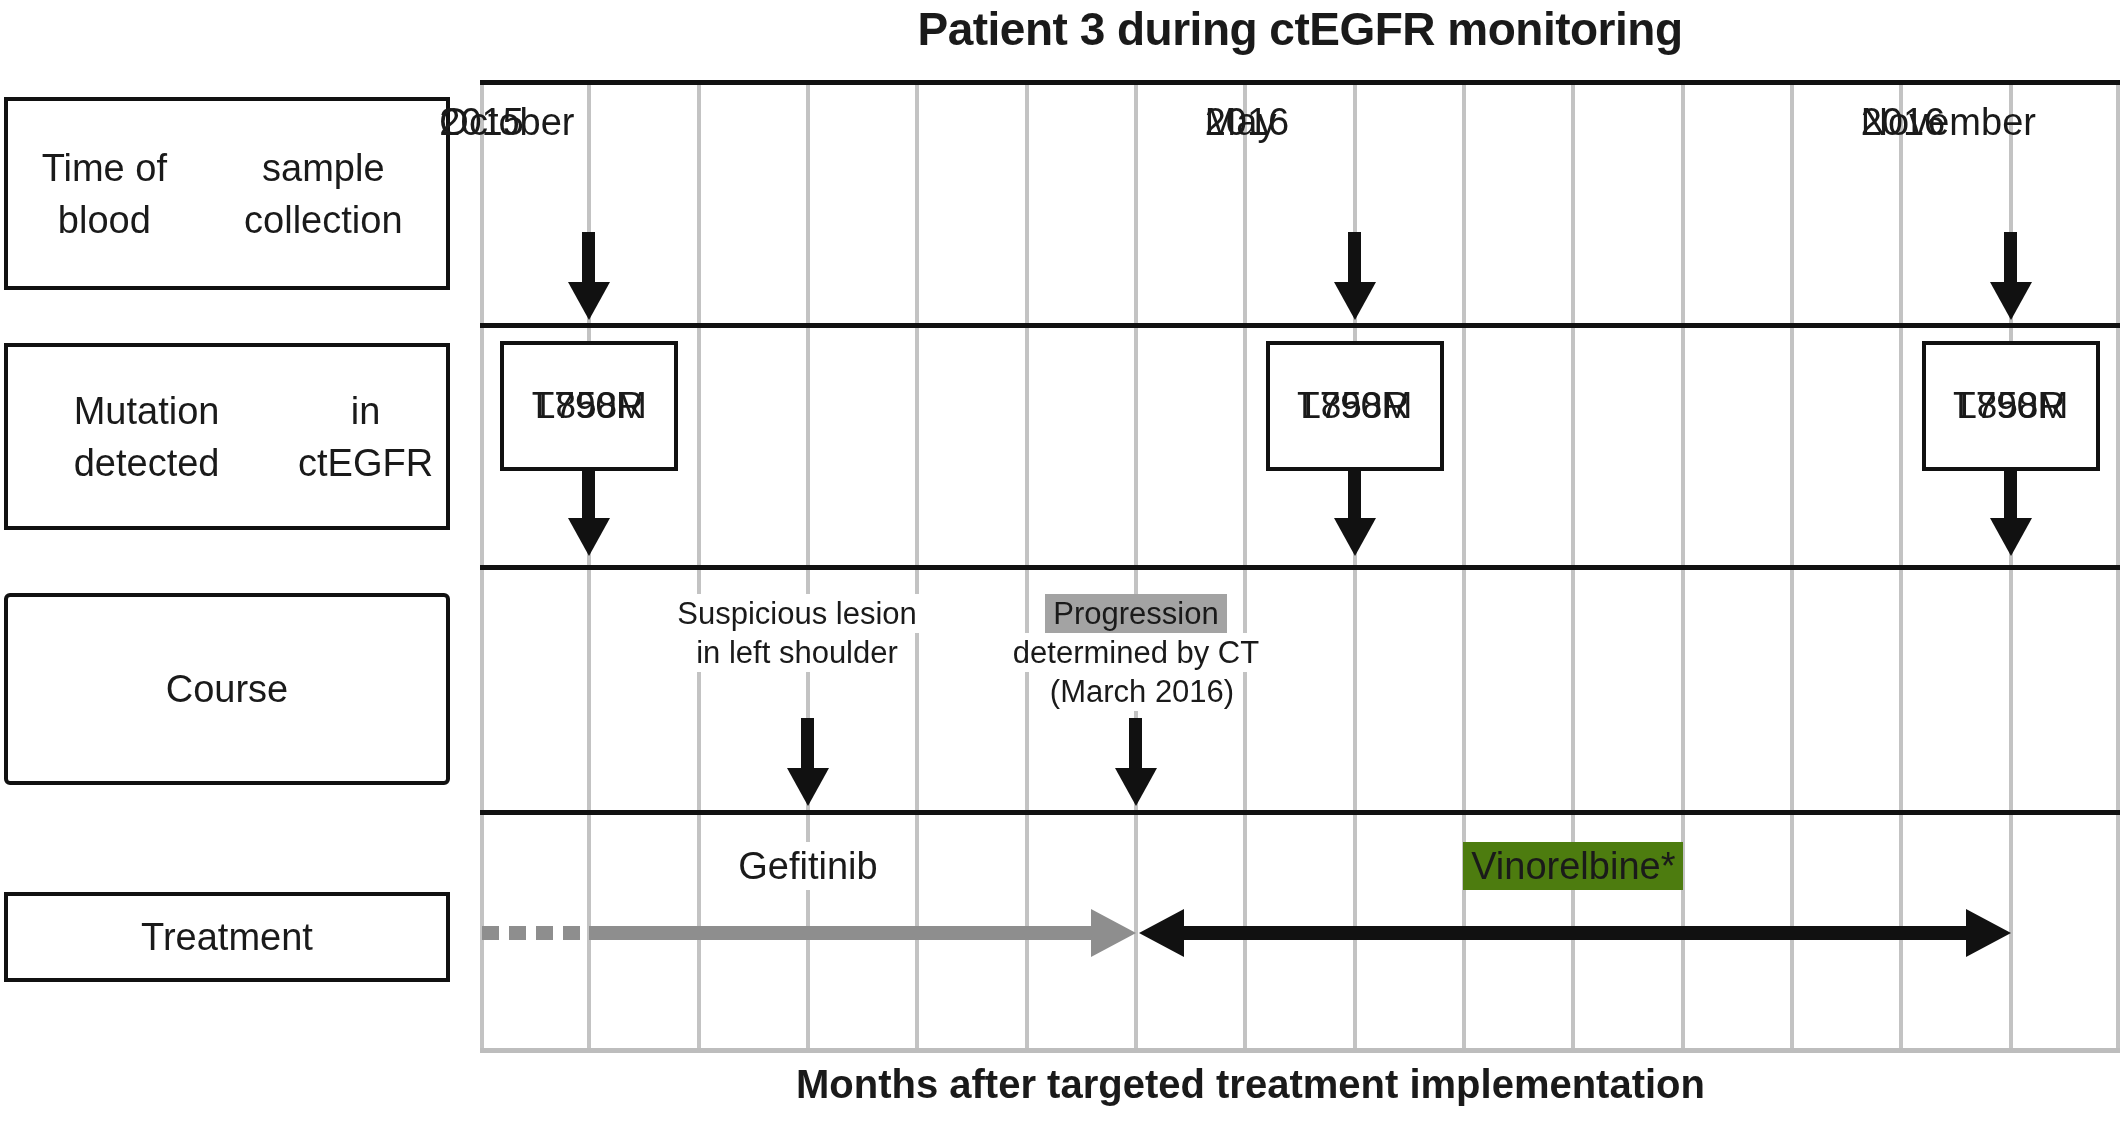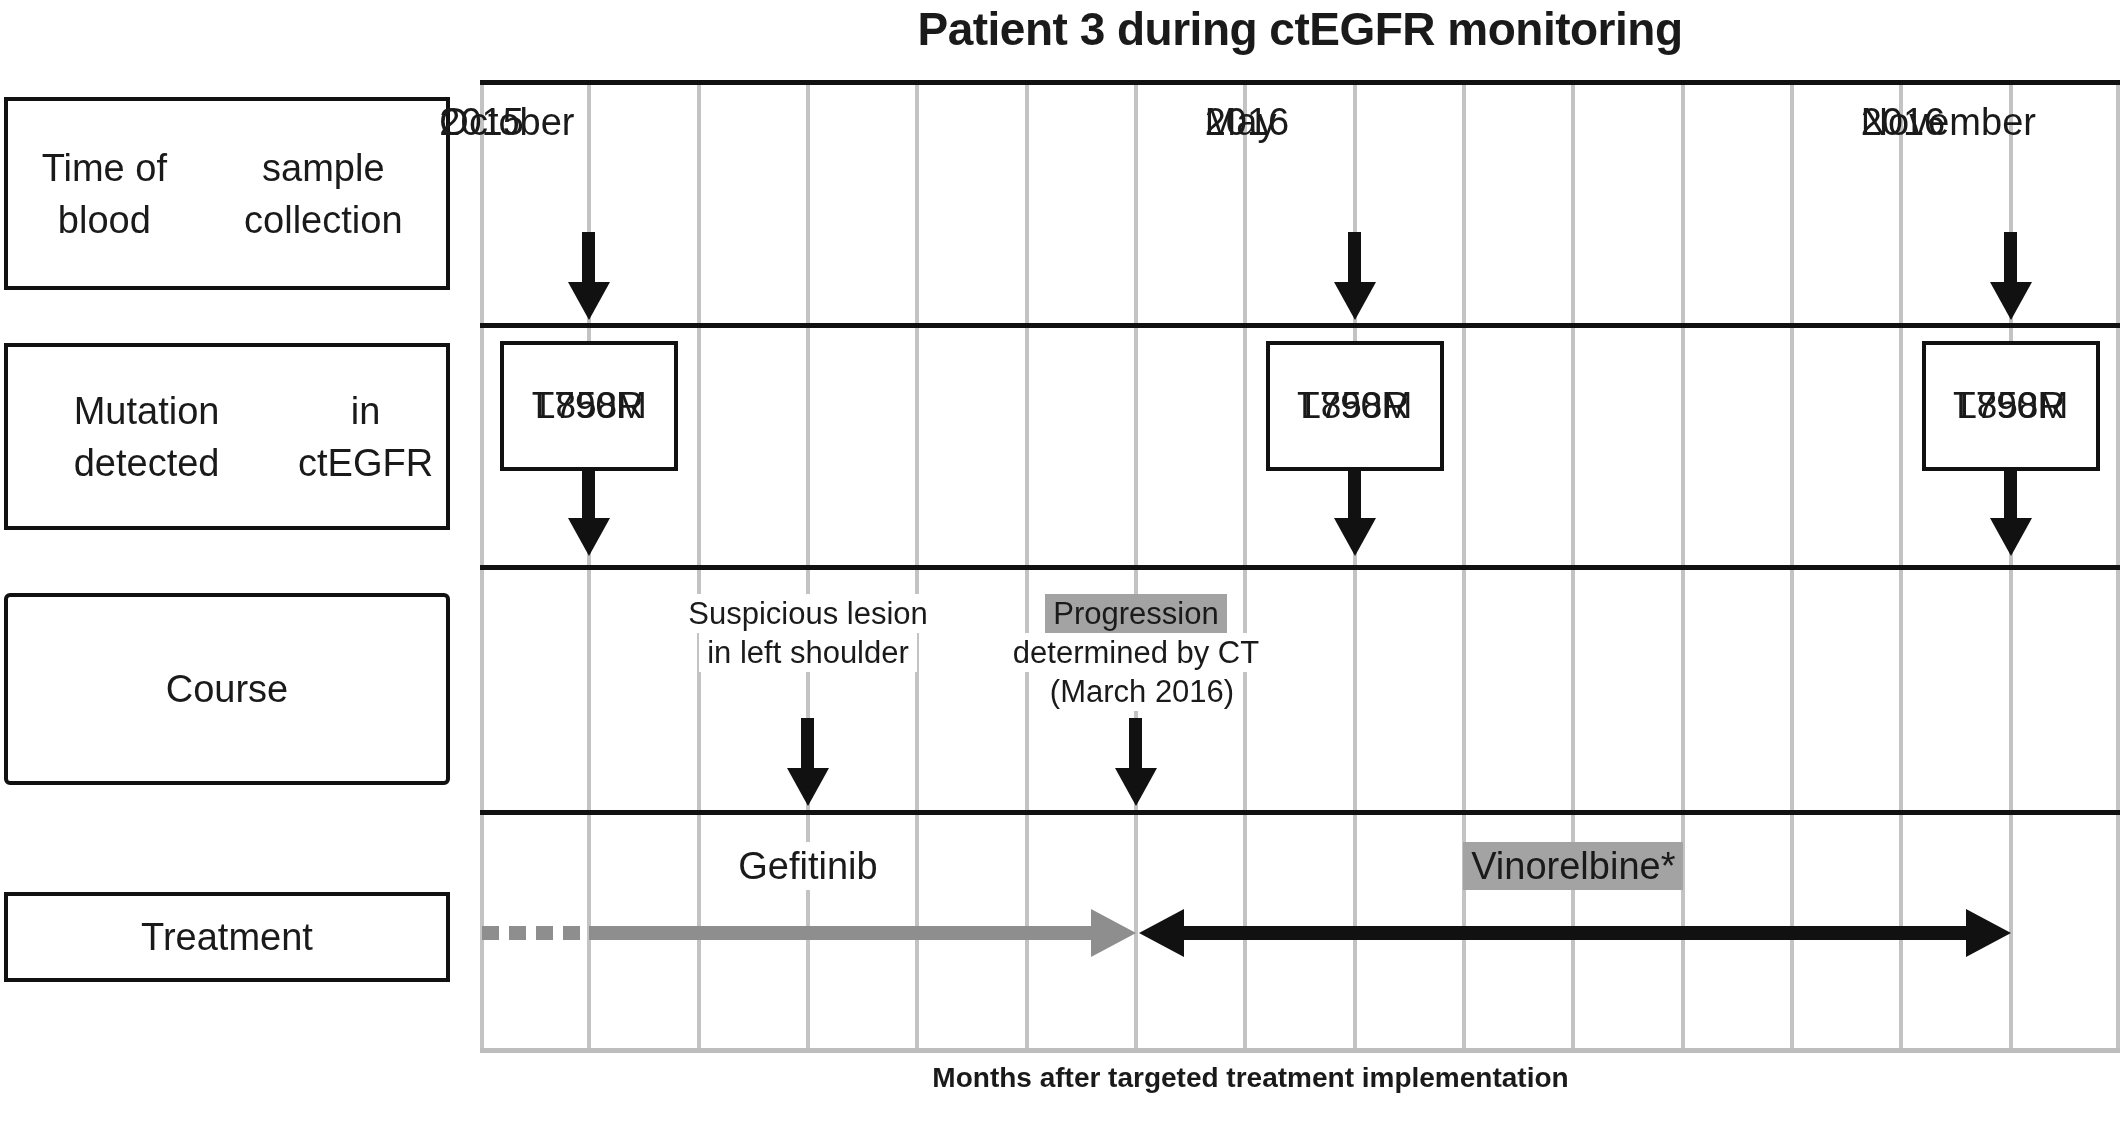--- a/index.html
+++ b/index.html
@@ -6,21 +6,21 @@
   .canvas{
     position:relative;width:2121px;height:1122px;background:#ffffff;
     font-family:"Liberation Sans", sans-serif;color:#1a1a1a;overflow:hidden;
   }
   .title{
     position:absolute;left:480px;top:2px;width:1640px;text-align:center;
     font-size:46px;font-weight:bold;letter-spacing:-0.5px;
   }
   .axis-label{
     position:absolute;left:380px;top:1062px;width:1741px;text-align:center;
-    font-size:28px;font-weight:bold;
+    font-size:40px;font-weight:bold;
   }
   .row-label-box{
     position:absolute;left:4px;width:446px;border:4px solid #111111;box-sizing:border-box;
     background:#ffffff;display:flex;flex-direction:row;justify-content:center;align-items:center;
     text-align:center;font-size:38px;line-height:52px;
   }
   .box1{top:97px;height:193px;}
   .box2{top:343px;height:187px;}
   .box3{top:593px;height:192px;border-radius:6px;}
   .box4{top:892px;height:90px;}
@@ -103,21 +103,21 @@
         <div>T790M</div>
       </div>
       <div style="left: 867.667px; top: 388px; width: 13px; height: 51px; background: rgb(17, 17, 17);"></div>
       <div style="left: 853.667px; top: 438px; width: 0px; height: 0px; border-left: 21px solid transparent; border-right: 21px solid transparent; border-top: 38px solid rgb(17, 17, 17);"></div>
       <div style="left: 1441.67px; top: 261px; width: 178px; height: 130px; border: 4px solid rgb(17, 17, 17); box-sizing: border-box; background: rgb(255, 255, 255); display: flex; flex-direction: column; justify-content: center; align-items: center; font-size: 37px; line-height: 52px; text-align: center;">
         <div>L858R</div>
         <div>T790M</div>
       </div>
       <div style="left: 1523.67px; top: 388px; width: 13px; height: 51px; background: rgb(17, 17, 17);"></div>
       <div style="left: 1509.67px; top: 438px; width: 0px; height: 0px; border-left: 21px solid transparent; border-right: 21px solid transparent; border-top: 38px solid rgb(17, 17, 17);"></div>
-      <div style="left: 108px; top: 514px; width: 440px; display: flex; flex-direction: column; align-items: center; font-size: 31px; line-height: 39px; text-align: center;">
+      <div style="left: 97px; top: 514px; width: 440px; display: flex; flex-direction: column; align-items: center; font-size: 31px; line-height: 39px; text-align: center;">
         <span style="background: rgb(255, 255, 255); padding: 0px 8px;">Suspicious lesion</span>
         <span style="background: rgb(255, 255, 255); padding: 0px 8px;">in left shoulder</span>
       </div>
       <div style="left: 321px; top: 638px; width: 13px; height: 51px; background: rgb(17, 17, 17);"></div>
       <div style="left: 307px; top: 688px; width: 0px; height: 0px; border-left: 21px solid transparent; border-right: 21px solid transparent; border-top: 38px solid rgb(17, 17, 17);"></div>
       <div style="left: 436px; top: 514px; width: 440px; display: flex; flex-direction: column; align-items: center; font-size: 31px; line-height: 39px; text-align: center;">
         <span style="background: #a3a3a3; padding: 0px 8px;">Progression</span>
         <span style="background: rgb(255, 255, 255); padding: 0px 8px;">determined by CT</span>
         <span style="background: rgb(255, 255, 255); padding: 0px 8px; margin-left: 12px;">(March 2016)</span>
       </div>
@@ -126,19 +126,19 @@
       <div style="left: 611px; top: 829px; width: 0px; height: 0px; border-top: 24px solid transparent; border-bottom: 24px solid transparent; border-left: 45px solid rgb(142, 142, 142);"></div>
       <div style="left: 2px; top: 846px; width: 107.333px; height: 14px; background: repeating-linear-gradient(90deg, rgb(142, 142, 142) 0px, rgb(142, 142, 142) 17px, transparent 17px, transparent 27px);"></div>
       <div style="left: 109.333px; top: 846px; width: 501.667px; height: 14px; background: rgb(142, 142, 142);"></div>
       <div style="left: 78px; top: 762px; width: 500px; display: flex; justify-content: center; font-size: 38px; line-height: 48px;">
         <span style="background: rgb(255, 255, 255); padding: 0px 8px;">Gefitinib</span>
       </div>
       <div style="left: 659px; top: 829px; width: 0px; height: 0px; border-top: 24px solid transparent; border-bottom: 24px solid transparent; border-right: 45px solid rgb(17, 17, 17);"></div>
       <div style="left: 1485.67px; top: 829px; width: 0px; height: 0px; border-top: 24px solid transparent; border-bottom: 24px solid transparent; border-left: 45px solid rgb(17, 17, 17);"></div>
       <div style="left: 704px; top: 846px; width: 781.667px; height: 14px; background: rgb(17, 17, 17);"></div>
       <div style="left: 843.333px; top: 762px; width: 500px; display: flex; justify-content: center; font-size: 38px; line-height: 48px;">
-        <span style="background: #a3a3a3; padding: 0px 8px;">Vinorelbine*</span>
+        <span style="background: #4d7c0f; padding: 0px 8px;">Vinorelbine*</span>
       </div>
     </div>
 
   <div class="axis-label">Months after targeted treatment implementation</div>
 
 </div>
 
 </body></html>

